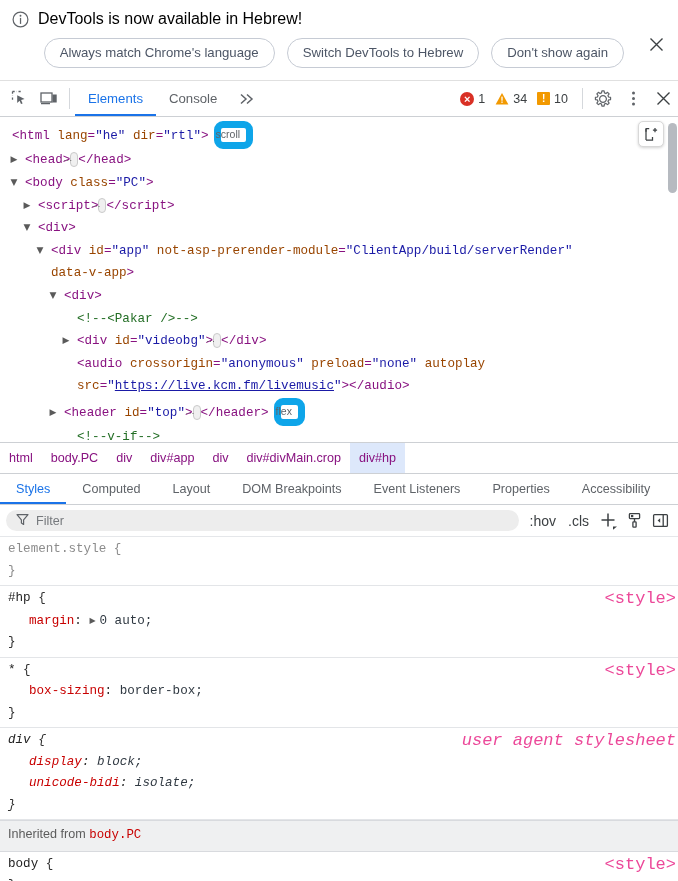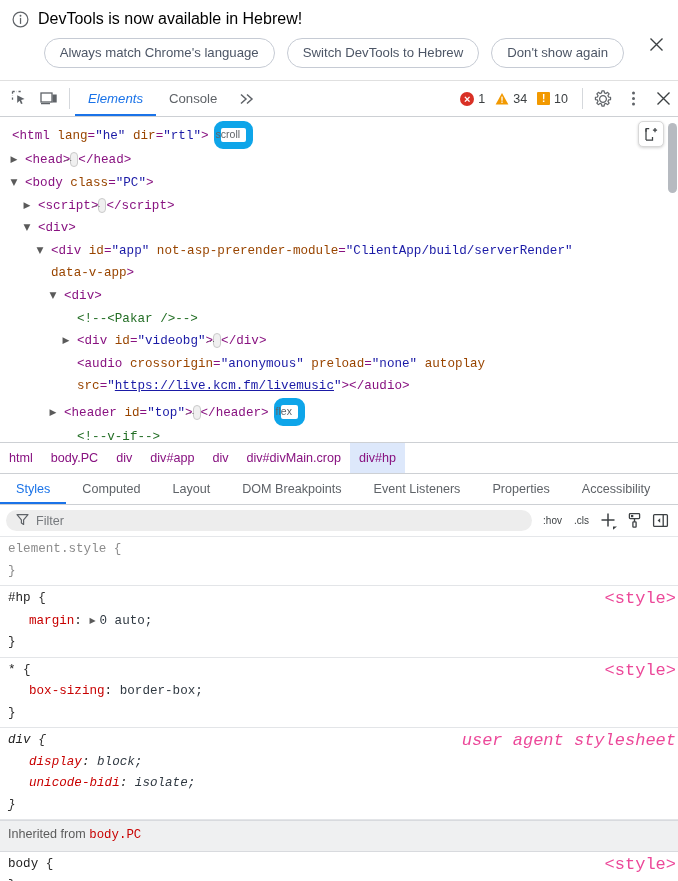--- a/index.html
+++ b/index.html
@@ -95,21 +95,21 @@
   .tab {
     display: flex;
     align-items: center;
     padding: 0 13px;
     font-size: 13.2px;
     color: #5f6368;
     cursor: pointer;
     position: relative;
     white-space: nowrap;
   }
-  .tab.active { color: #1a73e8; font-style: italic; }
+  .tab.active { color: #1a73e8; }
   .tab.active::after {
     content: "";
     position: absolute;
     left: 0; right: 0; bottom: 0;
     height: 2px;
     background: #1a73e8;
   }
   .tab-more {
     display: flex;
     align-items: center;
@@ -319,21 +319,21 @@
     padding: 0 10px;
     gap: 7px;
     cursor: text;
     margin-right: 4px;
   }
   .filter-placeholder {
     color: #76797d;
     font-size: 12.6px;
   }
   .fb-text {
-    font-size: 10px;
+    font-size: 14px;
     color: #3c4043;
     padding: 0 5px;
     cursor: pointer;
     font-family: "Liberation Sans", sans-serif;
   }
   .fb-icon {
     width: 24px; height: 24px;
     display: flex;
     align-items: center;
     justify-content: center;

